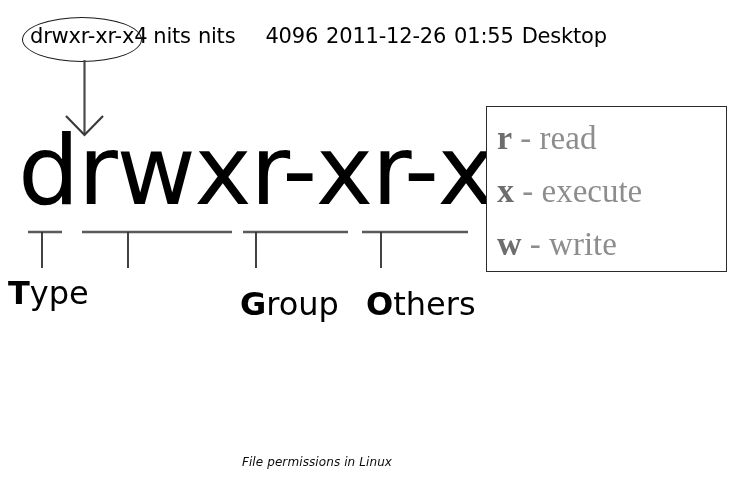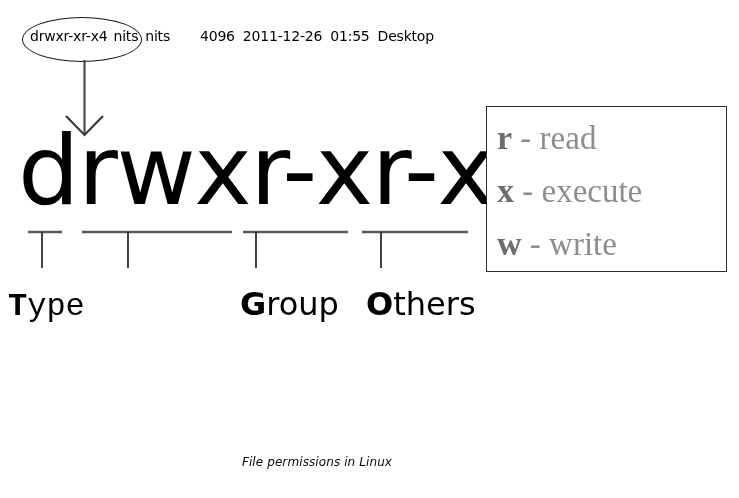--- a/index.html
+++ b/index.html
@@ -18,21 +18,21 @@
   }
 
   
   #ls-line {
     position: absolute;
     left: 0px;
     top: 20px;
     width: 739px;
     height: 32px;
     white-space: nowrap;
-    font-size: 14px;
+    font-size: 21px;
     line-height: 32px;
     letter-spacing: -0.2px;
   }
   #ls-line span { display: inline-block; vertical-align: top; }
   .ls-perm  { margin-left: 30px; }
   .ls-links { margin-left: 0px; }
   .ls-owner { margin-left: 6px; }
   .ls-group { margin-left: 7px; }
   .ls-size  { margin-left: 30px; }
   .ls-date  { margin-left: 8px; }
@@ -106,21 +106,21 @@
 
   
   .blabel {
     position: absolute;
     font-size: 32px;
     line-height: 34px;
     white-space: nowrap;
     color: #000000;
   }
   .blabel .cap { font-weight: bold; }
-  #label-type  { left: 8px;   top: 290px; font-family: Liberation Mono, monospace; }
+  #label-type  { left: 8px;   top: 276px; }
   #label-user  { left: 117px; top: 287px; }
   #label-group { left: 240px; top: 287px; }
   #label-others{ left: 366px; top: 287px; }
 
   
   #caption {
     position: absolute;
     left: 0px;
     top: 455px;
     width: 634px;

